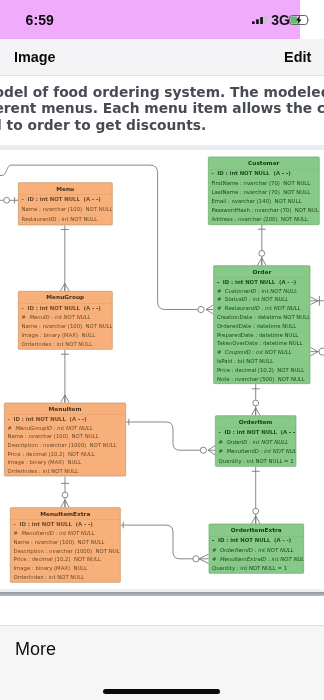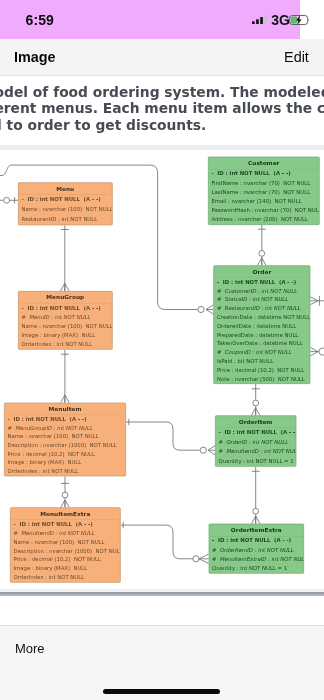--- a/index.html
+++ b/index.html
@@ -14,21 +14,21 @@
   
   #statusbar{position:absolute;left:0;top:0;width:300px;height:39px;background:#f0abfc;}
   #clock{position:absolute;left:25.5px;top:12.5px;line-height:15px;font-size:14.0px;font-weight:bold;color:#0b0b0c;letter-spacing:0.1px;}
   #signal{position:absolute;left:252px;top:13.5px;width:16px;height:10.8px;}
   #netlabel{position:absolute;left:271.3px;top:14.4px;line-height:12px;font-size:14px;font-weight:bold;color:#111214;}
   #battery{position:absolute;left:288.6px;top:14.7px;width:21px;height:10px;}
   
   #navbar{position:absolute;left:0;top:39px;width:324px;height:36.5px;background:#f4f4f6;}
   #navbar:after{content:"";position:absolute;left:0;bottom:0;width:324px;height:0.5px;background:#e2e2e6;}
   #done{position:absolute;left:13.97px;top:9.8px;line-height:16px;font-size:14.4px;font-weight:bold;color:#0a0a0b;}
-  #edit{position:absolute;left:284.05px;top:9.8px;line-height:16px;font-size:14.4px;font-weight:normal;color:#0a0a0b;}
+  #edit{position:absolute;left:284.05px;top:9.8px;line-height:16px;font-size:14.4px;font-weight:bold;color:#0a0a0b;}
   
   #content{position:absolute;left:0;top:75.5px;width:324px;height:549.5px;background:#fff;overflow:hidden;}
   #avatar{position:absolute;left:281px;top:-1px;width:44px;height:44px;border-radius:50%;overflow:hidden;}
   .pline{position:absolute;white-space:pre;font-family:"DejaVu Sans",sans-serif;line-height:16.9px;font-size:13.8px;font-weight:bold;color:#474c54;}
   #pl1{top:8.87px;left:-19.78px;}
   #pl2{top:24.97px;left:-31.4px;}
   #pl3{top:41.47px;left:-2.97px;}
   #topband{position:absolute;left:0;top:69.5px;width:324px;height:4.6px;background:#e9edf1;}
   #diagwrap{position:absolute;left:0;top:74.1px;width:324px;height:439.6px;overflow:hidden;background:#fff;}
   #stage{position:absolute;left:0;top:0;width:972px;height:1318.8px;transform:scale(0.3333333);transform-origin:0 0;}
@@ -42,21 +42,21 @@
   .tbl.orange{background:#f8b07a;border-color:#c29063;}
   .tbl.orange .hd{color:#3a2c1c;border-bottom:1.8px solid #d69a68;}
   .tbl.orange .rw{color:#6b4a2a;}
   .tbl.green{background:#87c988;border-color:#68a96a;}
   .tbl.green .hd{color:#12340f;border-bottom:1.8px solid #74b476;}
   .tbl.green .rw{color:#1f4a1f;}
   .rw.pk{font-weight:bold;}
   .rw.fk{font-style:italic;}
   
   #toolbar{position:absolute;left:0;top:625px;width:324px;height:75px;background:#f6f6f7;border-top:0.5px solid #dededf;}
-  #more{position:absolute;left:14.93px;top:14.73px;line-height:16px;font-size:13px;color:#101012;}
+  #more{position:absolute;left:14.93px;top:14.73px;line-height:16px;font-size:18px;color:#101012;}
   #homebar{position:absolute;left:103px;top:62.8px;width:117px;height:5px;border-radius:2.5px;background:#0a0a0a;}
   .t-menu{left:54.0px;top:97.2px;width:283.5px;height:128.4px;}
   .t-menugroup{left:54.0px;top:423.0px;width:283.5px;height:175.8px;}
   .t-menuitem{left:12.0px;top:757.8px;width:366.0px;height:221.4px;}
   .t-menuitemextra{left:30.0px;top:1072.2px;width:331.8px;height:225.6px;}
   .t-customer{left:623.7px;top:20.4px;width:335.1px;height:204.6px;}
   .t-order{left:640.2px;top:346.2px;width:291.3px;height:355.8px;}
   .t-orderitem{left:645.0px;top:796.2px;width:243.6px;height:153.6px;}
   .t-orderitemextra{left:625.5px;top:1121.4px;width:286.8px;height:149.4px;}
 </style>

